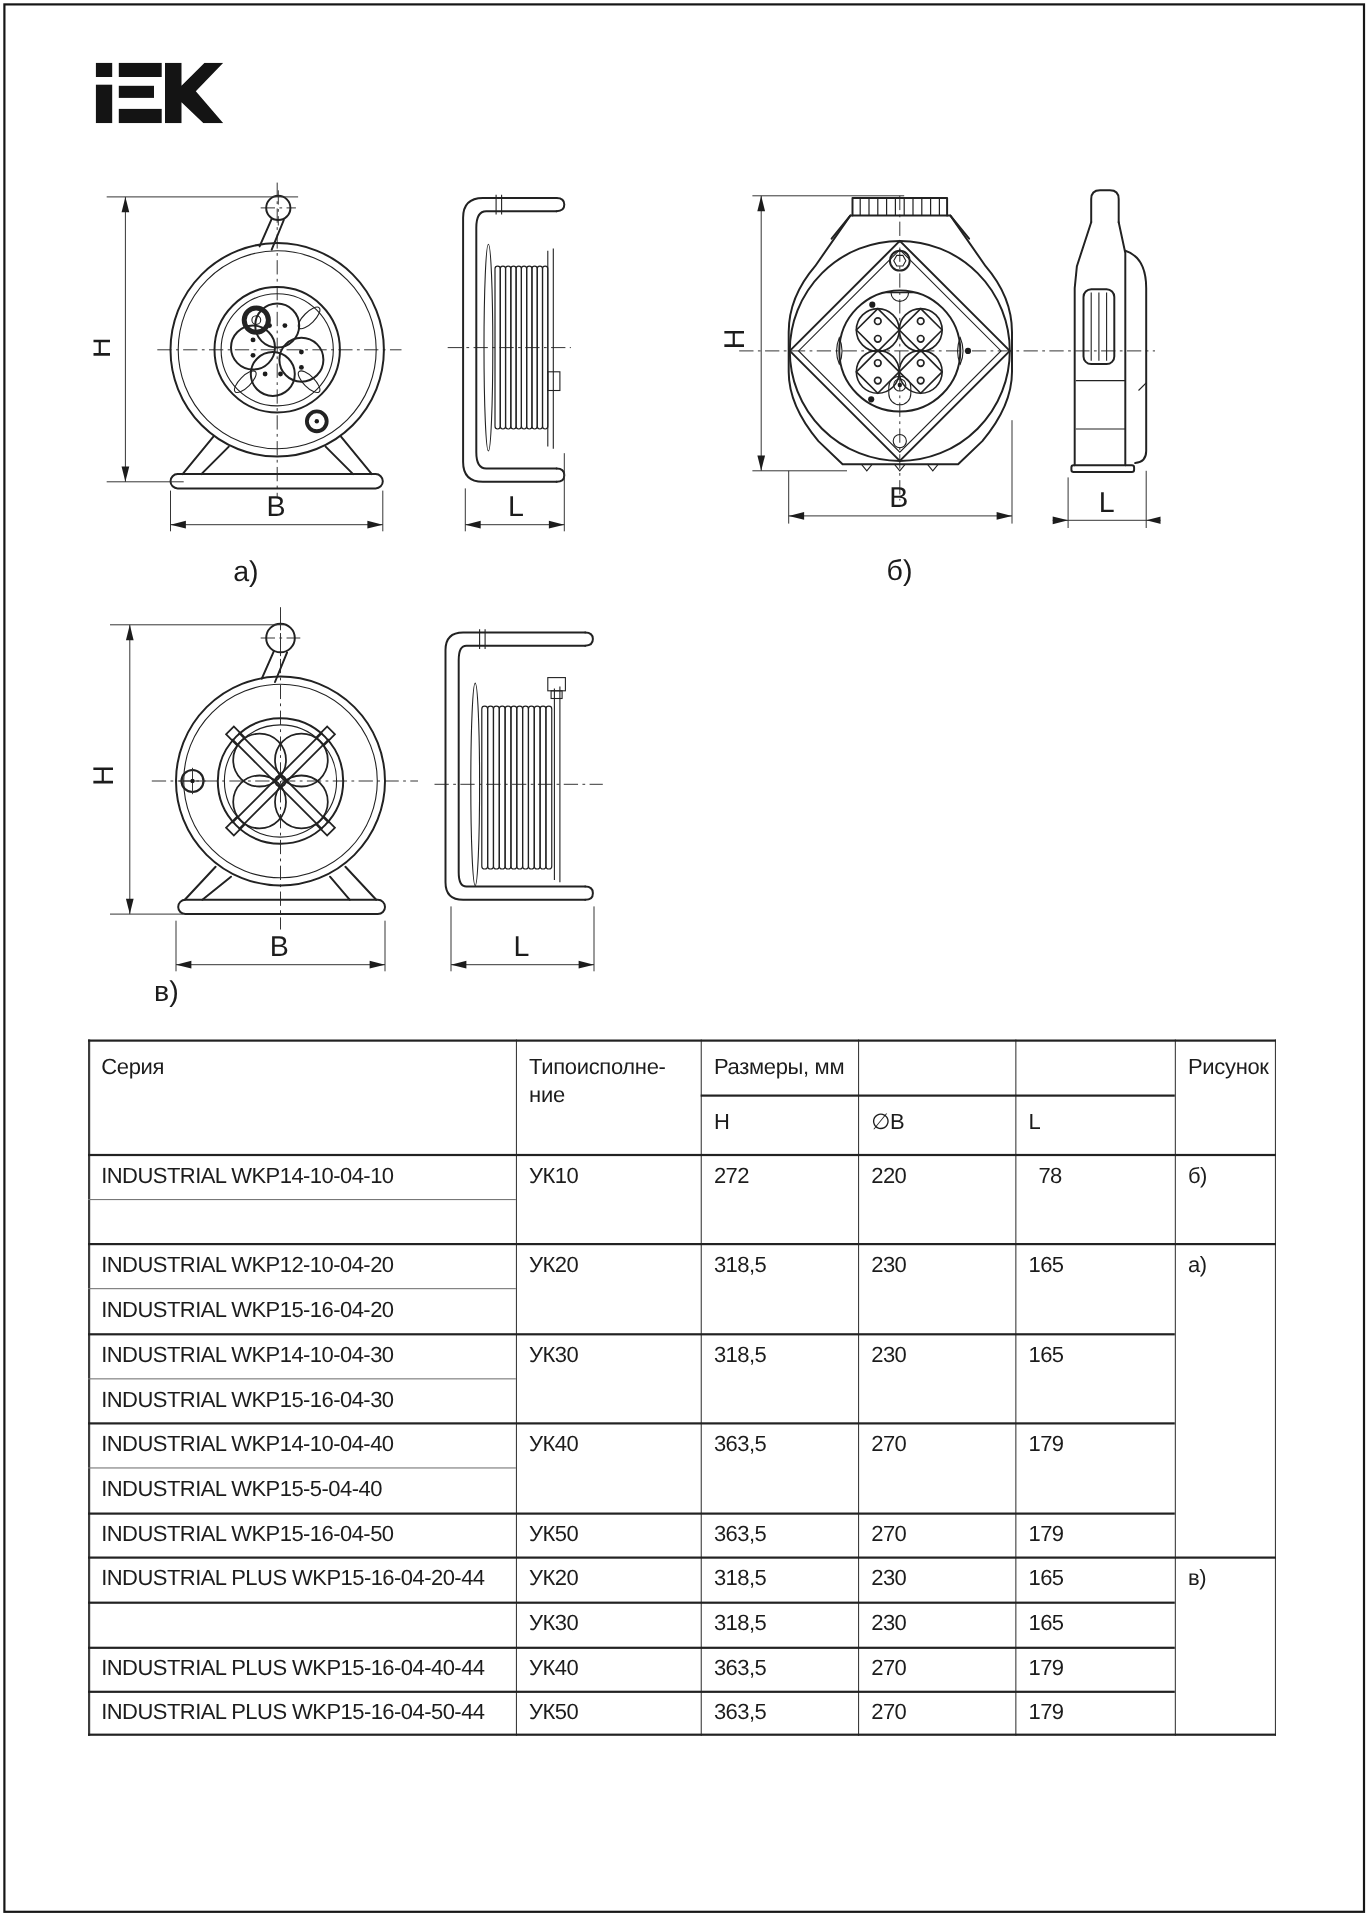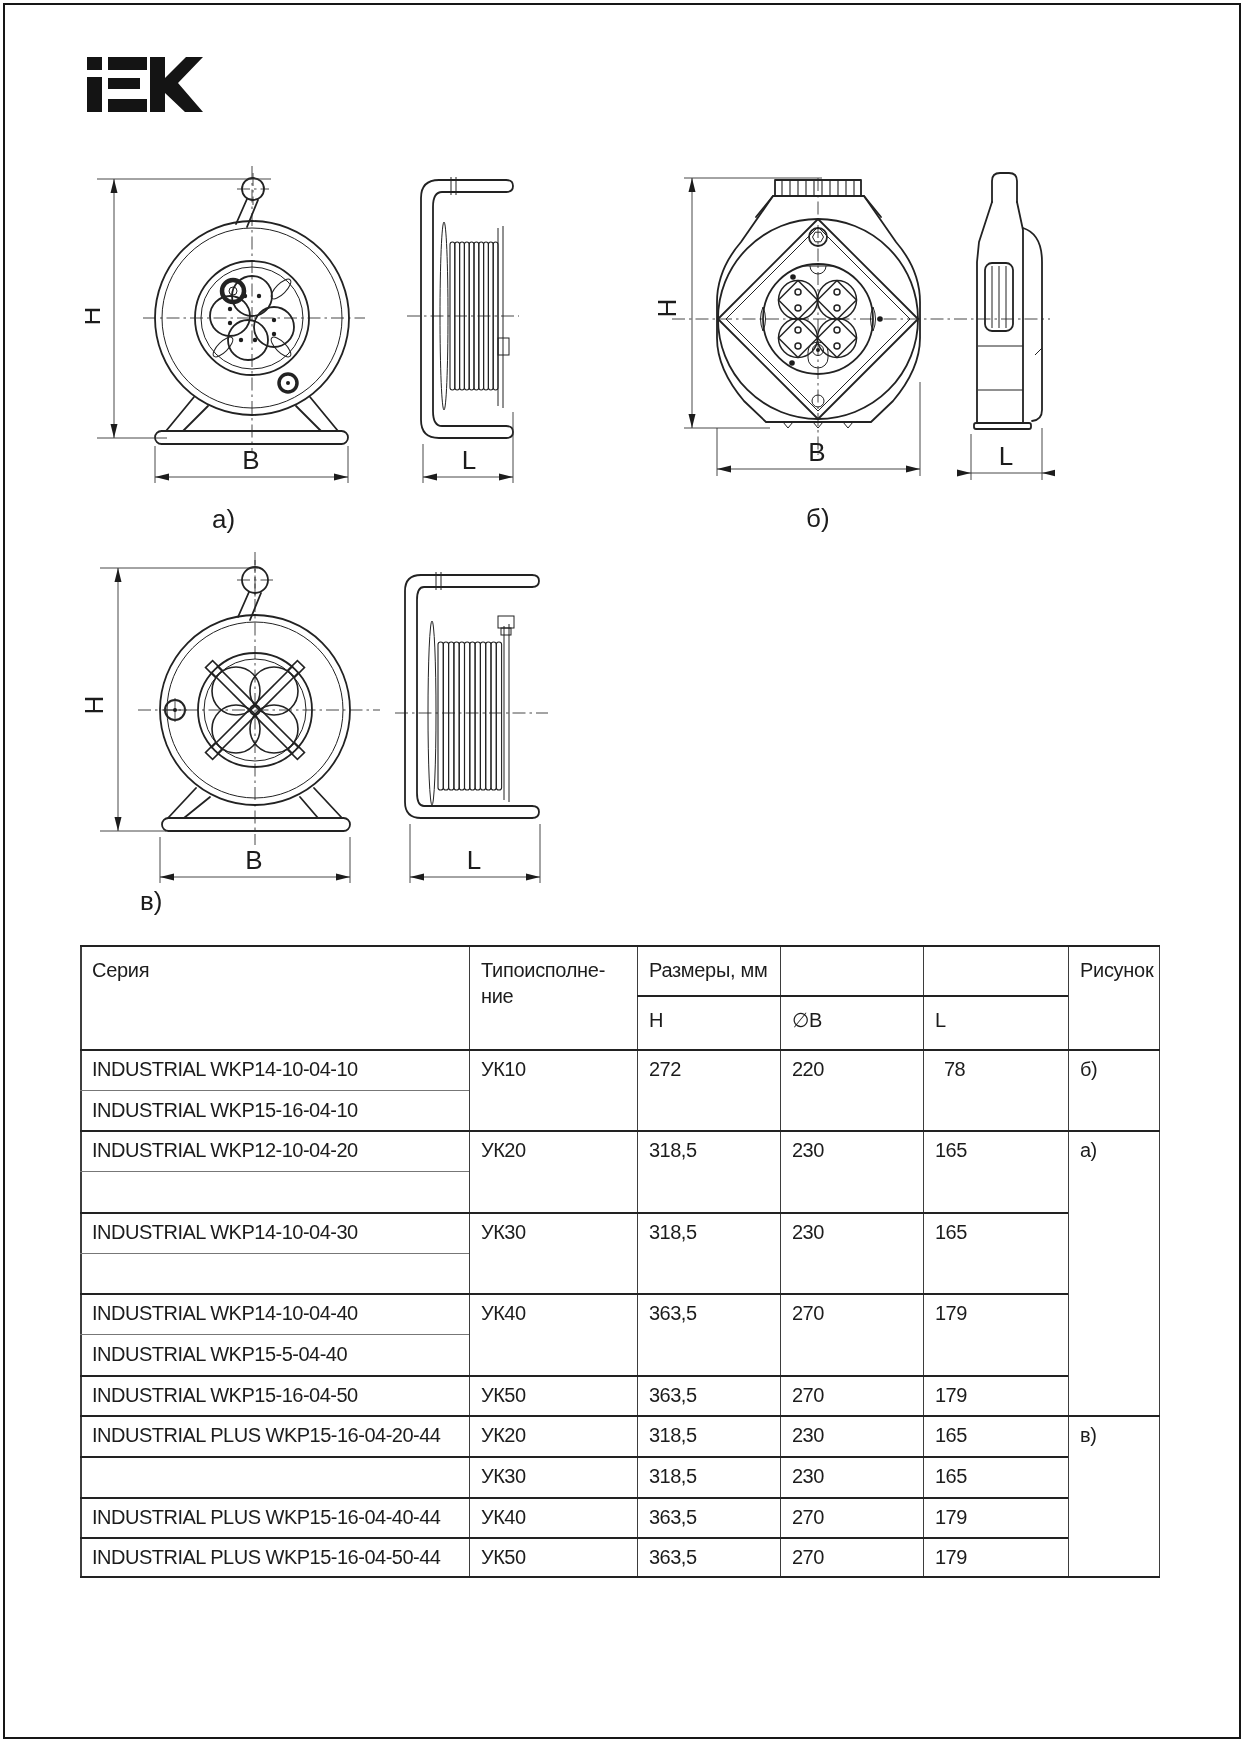--- a/index.html
+++ b/index.html
@@ -367,32 +367,33 @@
     <div class="hcell" style="left:712px;top:62px">∅B</div>
     <div class="hcell" style="left:855px;top:62px">L</div>
     <div class="hcell" style="left:1000px;top:12px">Рисунок</div>
 
     <div class="cell" style="left:12px;top:104px">INDUSTRIAL WKP14-10-04-10</div>
     <div class="cell" style="left:401px;top:104px">УК10</div>
     <div class="cell" style="left:569px;top:104px">272</div>
     <div class="cell" style="left:712px;top:104px">220</div>
     <div class="cell" style="left:864px;top:104px">78</div>
     <div class="cell" style="left:1000px;top:104px">б)</div>
-    <div class="cell" style="left:12px;top:144.7px">INDUSTRIAL WKP15-16-04-10</div>
     <div class="cell" style="left:12px;top:185.4px">INDUSTRIAL WKP12-10-04-20</div>
     <div class="cell" style="left:401px;top:185.4px">УК20</div>
     <div class="cell" style="left:569px;top:185.4px">318,5</div>
     <div class="cell" style="left:712px;top:185.4px">230</div>
     <div class="cell" style="left:855px;top:185.4px">165</div>
     <div class="cell" style="left:1000px;top:185.4px">а)</div>
+    <div class="cell" style="left:12px;top:226.1px">INDUSTRIAL WKP15-16-04-20</div>
     <div class="cell" style="left:12px;top:266.8px">INDUSTRIAL WKP14-10-04-30</div>
     <div class="cell" style="left:401px;top:266.8px">УК30</div>
     <div class="cell" style="left:569px;top:266.8px">318,5</div>
     <div class="cell" style="left:712px;top:266.8px">230</div>
     <div class="cell" style="left:855px;top:266.8px">165</div>
+    <div class="cell" style="left:12px;top:307.5px">INDUSTRIAL WKP15-16-04-30</div>
     <div class="cell" style="left:12px;top:348.2px">INDUSTRIAL WKP14-10-04-40</div>
     <div class="cell" style="left:401px;top:348.2px">УК40</div>
     <div class="cell" style="left:569px;top:348.2px">363,5</div>
     <div class="cell" style="left:712px;top:348.2px">270</div>
     <div class="cell" style="left:855px;top:348.2px">179</div>
     <div class="cell" style="left:12px;top:388.9px">INDUSTRIAL WKP15-5-04-40</div>
     <div class="cell" style="left:12px;top:429.6px">INDUSTRIAL WKP15-16-04-50</div>
     <div class="cell" style="left:401px;top:429.6px">УК50</div>
     <div class="cell" style="left:569px;top:429.6px">363,5</div>
     <div class="cell" style="left:712px;top:429.6px">270</div>

